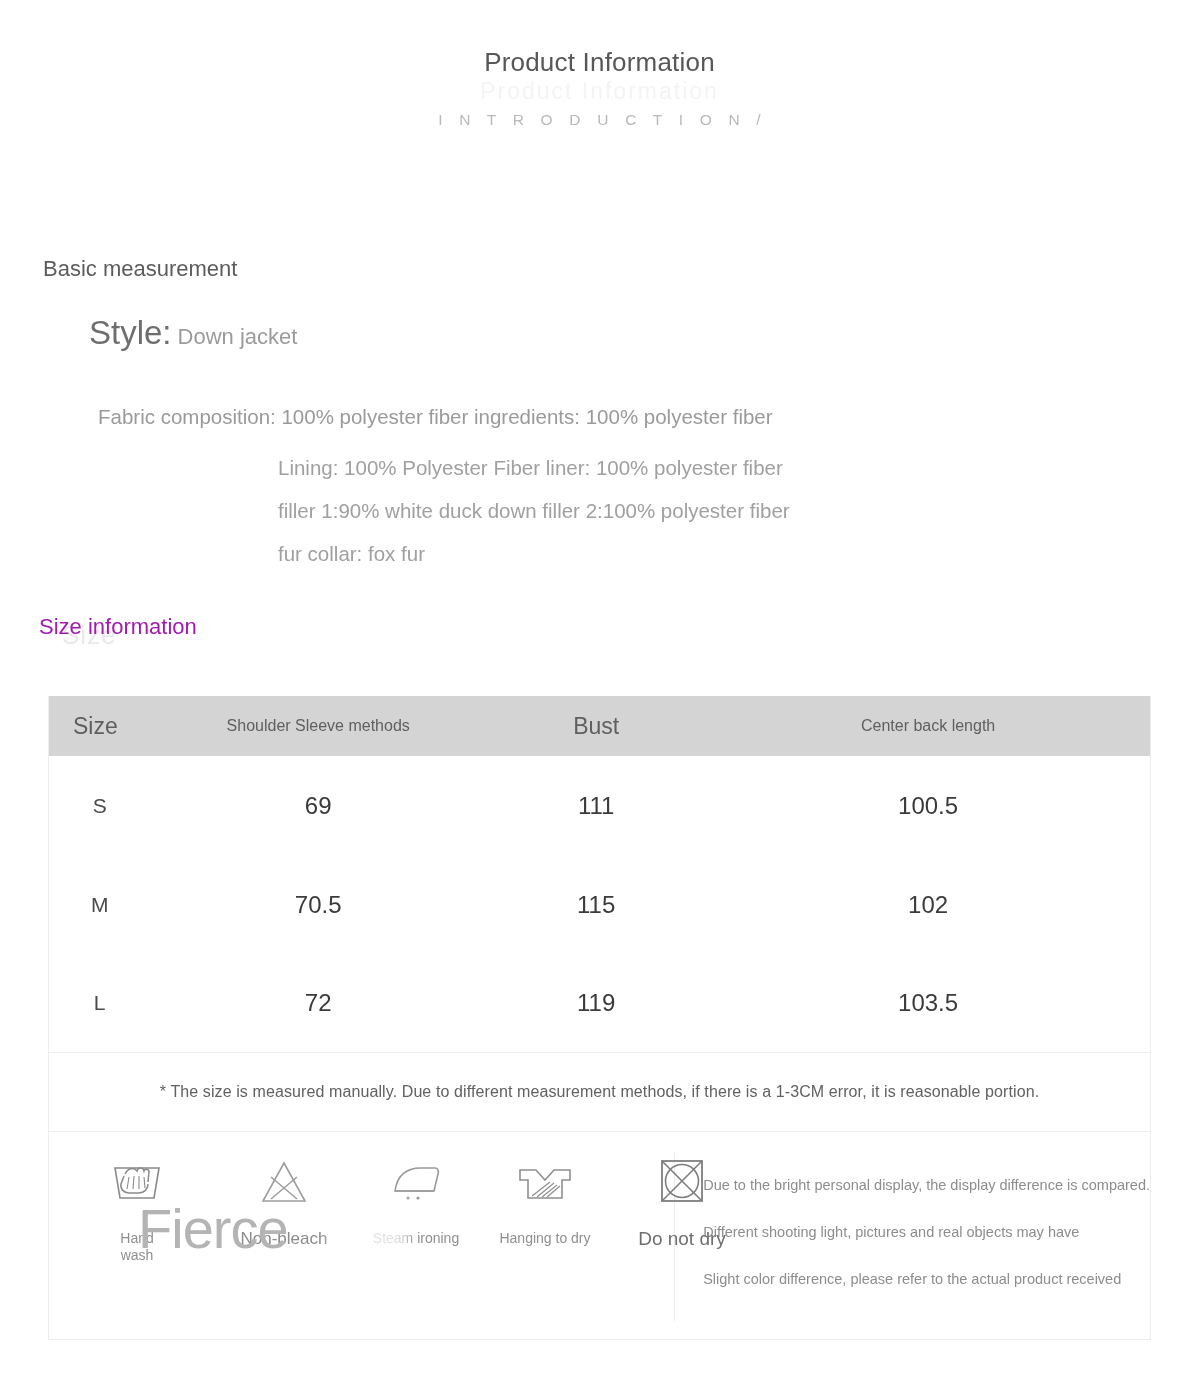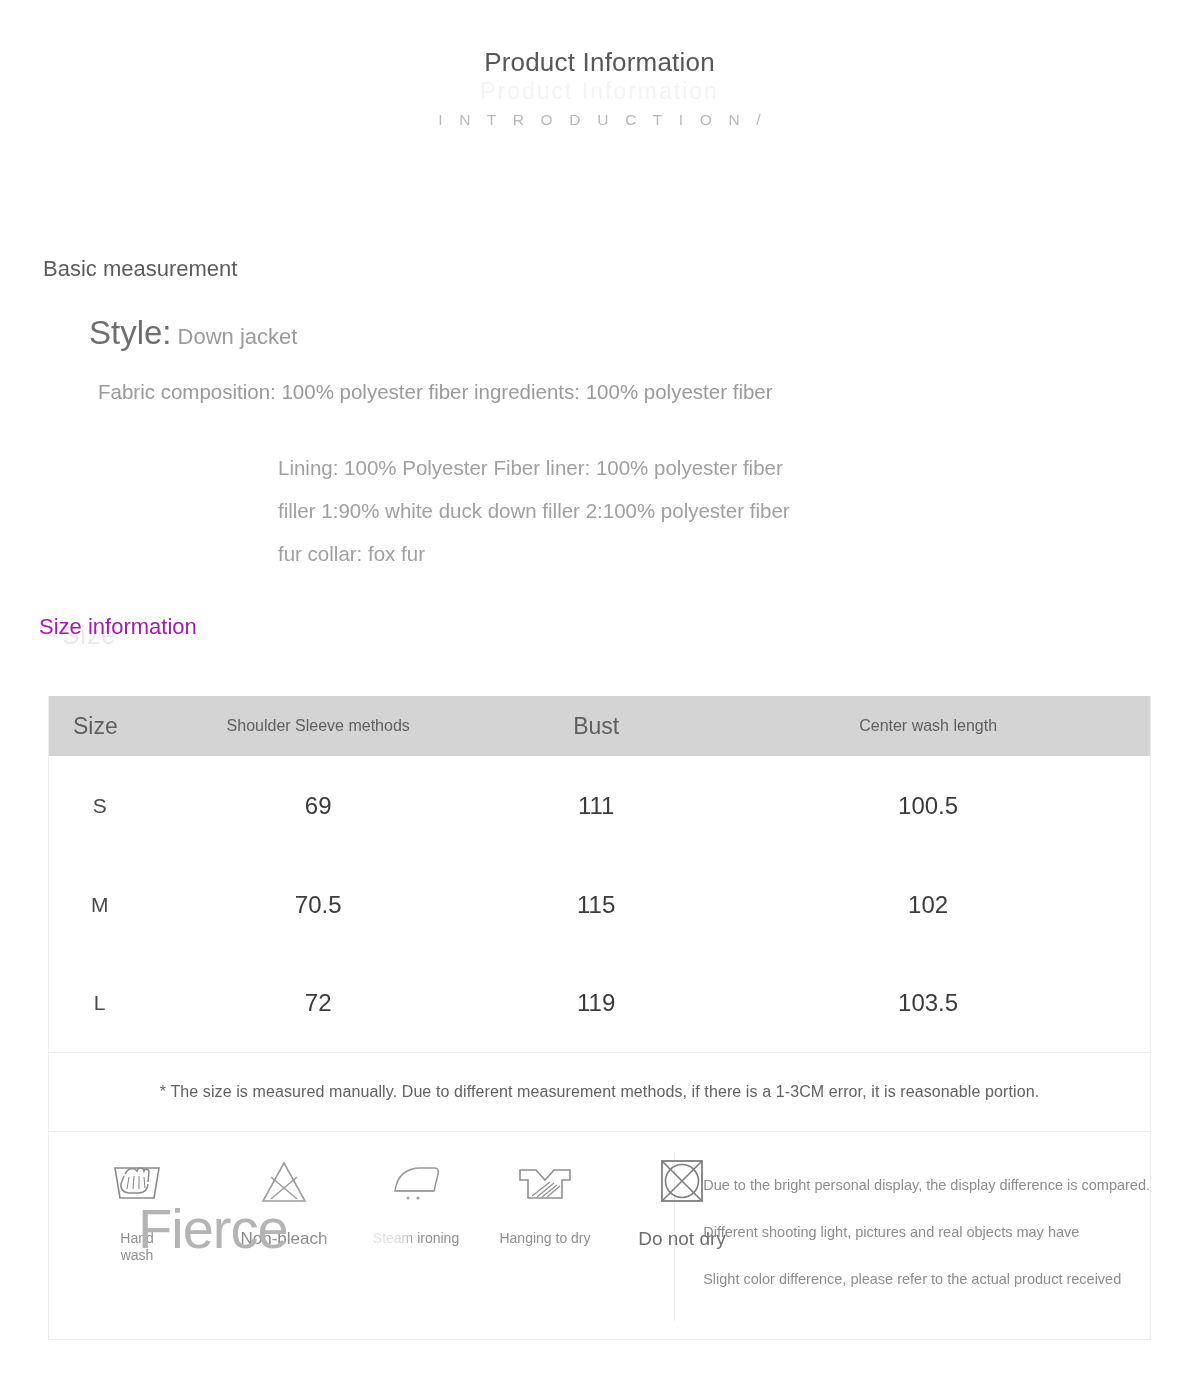--- a/index.html
+++ b/index.html
@@ -80,21 +80,21 @@
     font-size: 22px;
     color: #9b9b9b;
     font-weight: 400;
     margin-left: 6px;
     vertical-align: baseline;
   }
 
   .fabric-line {
     position: absolute;
     left: 98px;
-    top: 380px;
+    top: 405px;
     font-size: 20.5px;
     color: #9a9a9a;
     white-space: nowrap;
   }
   .comp-block {
     position: absolute;
     left: 278px;
     top: 446px;
   }
   .comp-line {
@@ -296,21 +296,21 @@
 
   <div class="ghost-size">Size</div>
   <div class="sec-size-title">Size information</div>
 
   <div class="size-table">
 
     <div class="t-head">
       <div class="c-size th-big left-align">Size</div>
       <div class="c-shldr th-small">Shoulder Sleeve methods</div>
       <div class="c-bust th-big">Bust</div>
-      <div class="c-back th-small">Center wash length</div>
+      <div class="c-back th-small">Center back length</div>
     </div>
 
     <div class="t-row first">
       <div class="c-size td-size">S</div>
       <div class="c-shldr td-num">69</div>
       <div class="c-bust td-num">111</div>
       <div class="c-back td-num">100.5</div>
     </div>
 
     <div class="t-row">

